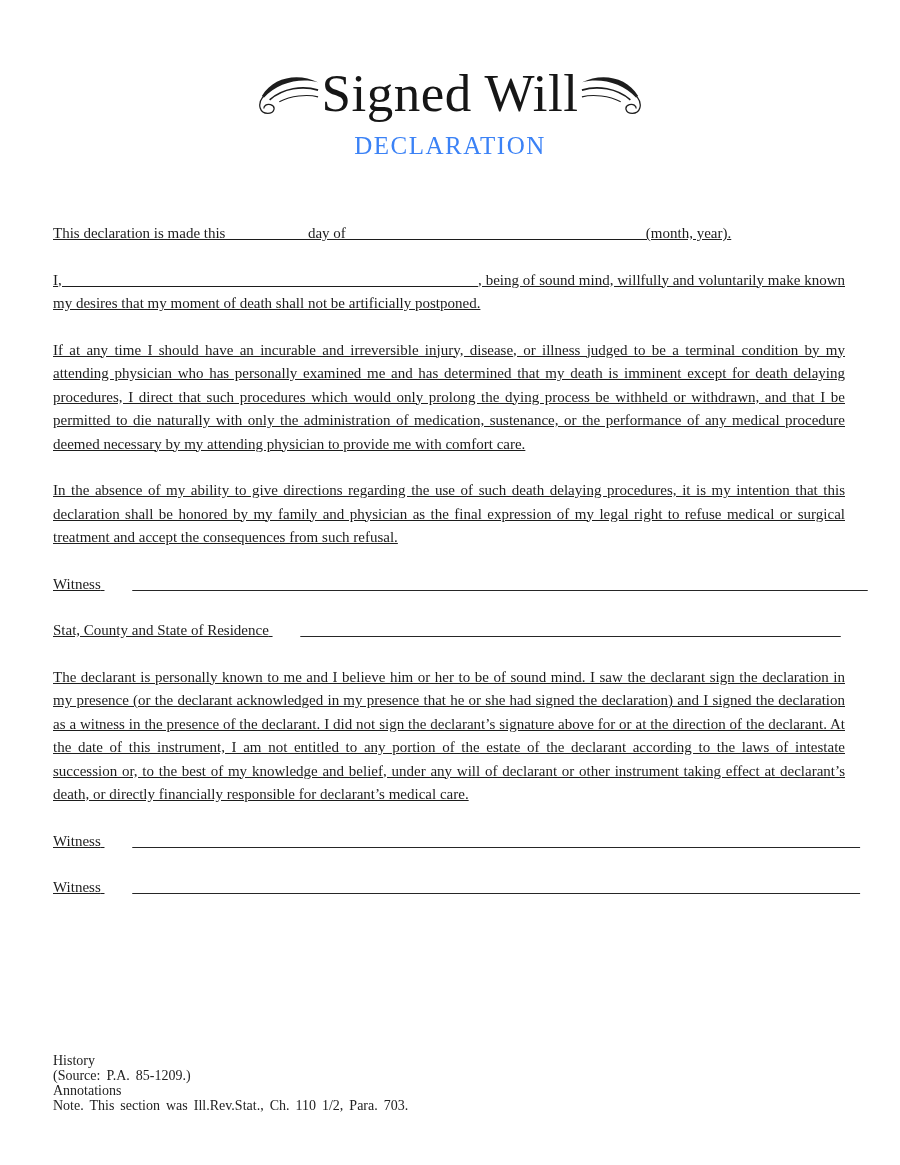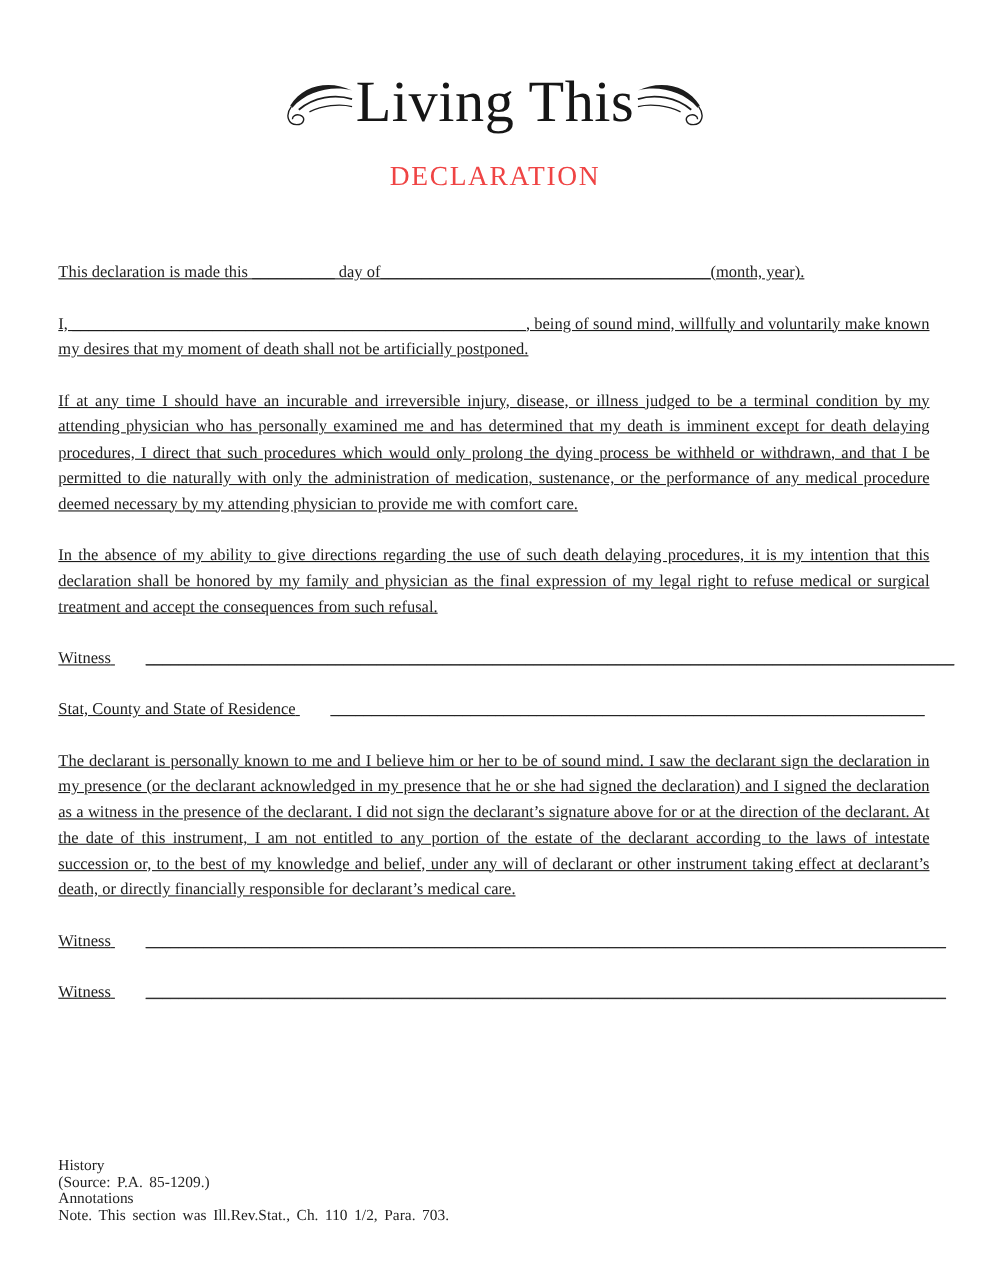--- a/index.html
+++ b/index.html
@@ -26,25 +26,25 @@
     font-size: 53px;
     line-height: 1;
     font-weight: 400;
     color: #161616;
     letter-spacing: 0.5px;
   }
   .flourish { width: 62px; height: 48px; flex: 0 0 auto; }
   .flourish svg { width: 62px; height: 48px; display: block; }
   .flourish.right { transform: scaleX(-1); }
   .doc-subtitle {
-    margin: 17px 0 0 0;
+    margin: 2px 0 0 0;
     font-size: 25px;
     font-weight: 400;
     letter-spacing: 1.5px;
-    color: #ef4444;
+    color: #3b82f6;
   }
   .content {
     margin-top: 62px;
     padding: 0 55px 0 53px;
     font-size: 15px;
     line-height: 23.5px;
     text-decoration: underline;
   }
   .content p {
     margin: 0 0 23px 0;
@@ -73,21 +73,21 @@
   <div class="header">
     <div class="title-row">
       <span class="flourish left">
         <svg viewBox="0 0 64 48" xmlns="http://www.w3.org/2000/svg">
           <path d="M4,27 C16,7 42,3 62,13 C44,8 20,13 6,29 Z" fill="#1d1d1d"></path>
           <path d="M12,31 C26,19 46,16 62,21" fill="none" stroke="#1d1d1d" stroke-width="1.7"></path>
           <path d="M22,33 C34,27 50,25 62,28" fill="none" stroke="#1d1d1d" stroke-width="1.1"></path>
           <path d="M5,28 C-1,36 2,45 10,45 C17,45 19,38 13,36 C9,35 6,37 6,40" fill="none" stroke="#1d1d1d" stroke-width="1.3"></path>
         </svg>
       </span>
-      <h1 class="doc-title">Living This</h1>
+      <h1 class="doc-title">Signed Will</h1>
       <span class="flourish right">
         <svg viewBox="0 0 64 48" xmlns="http://www.w3.org/2000/svg">
           <path d="M4,27 C16,7 42,3 62,13 C44,8 20,13 6,29 Z" fill="#1d1d1d"></path>
           <path d="M12,31 C26,19 46,16 62,21" fill="none" stroke="#1d1d1d" stroke-width="1.7"></path>
           <path d="M22,33 C34,27 50,25 62,28" fill="none" stroke="#1d1d1d" stroke-width="1.1"></path>
           <path d="M5,28 C-1,36 2,45 10,45 C17,45 19,38 13,36 C9,35 6,37 6,40" fill="none" stroke="#1d1d1d" stroke-width="1.3"></path>
         </svg>
       </span>
     </div>
     <h2 class="doc-subtitle">DECLARATION</h2>

